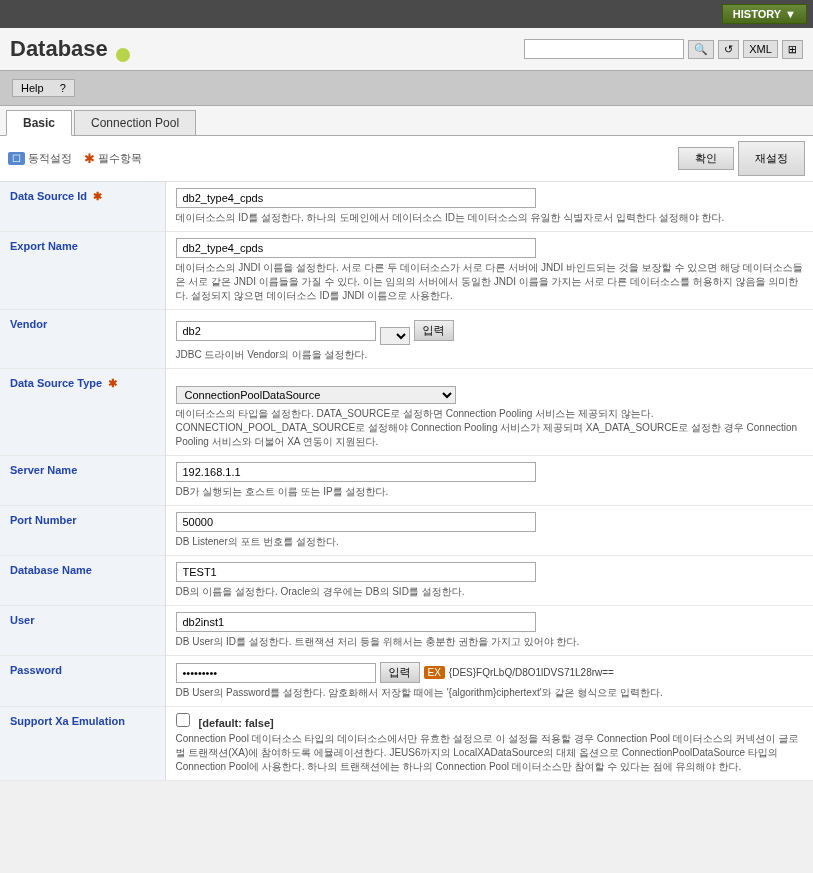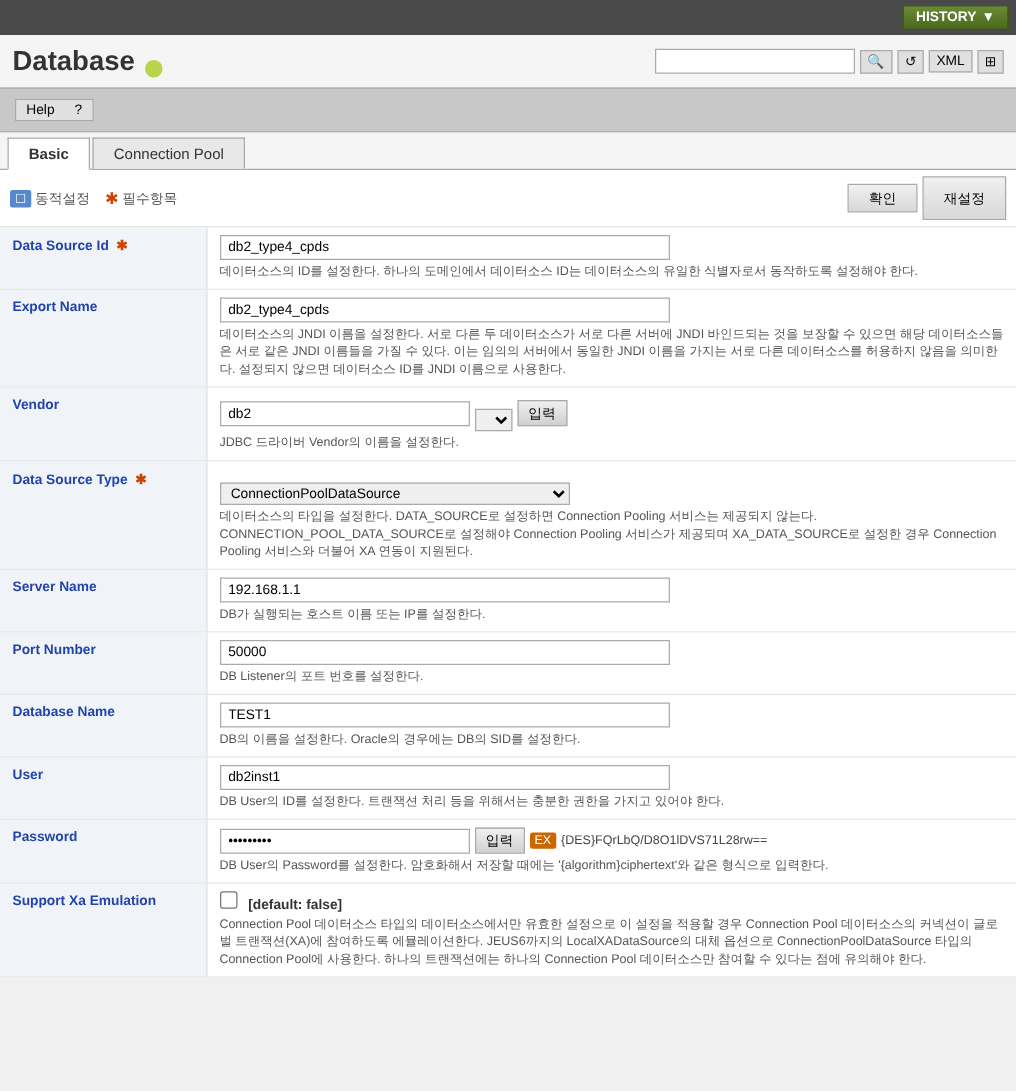--- a/index.html
+++ b/index.html
@@ -108,21 +108,21 @@
 <table class="form-table">
   <tbody>
 
     <tr>
       <td class="label-cell">
         <span>Data Source Id</span>
         <span class="req">✱</span>
       </td>
       <td class="value-cell">
         <input class="input-field" type="text" value="db2_type4_cpds" style="">
-        <div class="desc-text">데이터소스의 ID를 설정한다. 하나의 도메인에서 데이터소스 ID는 데이터소스의 유일한 식별자로서 동작하도록 설정해야 한다.</div>
+        <div class="desc-text">데이터소스의 ID를 설정한다. 하나의 도메인에서 데이터소스 ID는 데이터소스의 유일한 식별자로서 입력한다 설정해야 한다.</div>
       </td>
     </tr>
 
     <tr>
       <td class="label-cell">
         <span>Export Name</span>
       </td>
       <td class="value-cell">
         <input class="input-field" type="text" value="db2_type4_cpds" style="">
         <div class="desc-text">데이터소스의 JNDI 이름을 설정한다. 서로 다른 두 데이터소스가 서로 다른 서버에 JNDI 바인드되는 것을 보장할 수 있으면 해당 데이터소스들은 서로 같은 JNDI 이름들을 가질 수 있다. 이는 임의의 서버에서 동일한 JNDI 이름을 가지는 서로 다른 데이터소스를 허용하지 않음을 의미한다. 설정되지 않으면 데이터소스 ID를 JNDI 이름으로 사용한다.</div>

